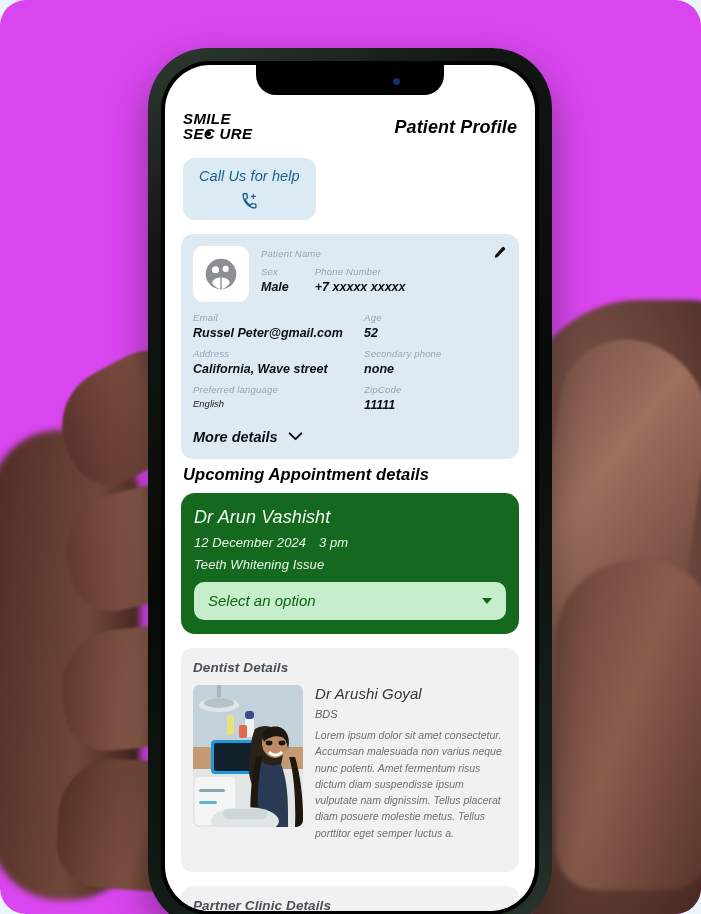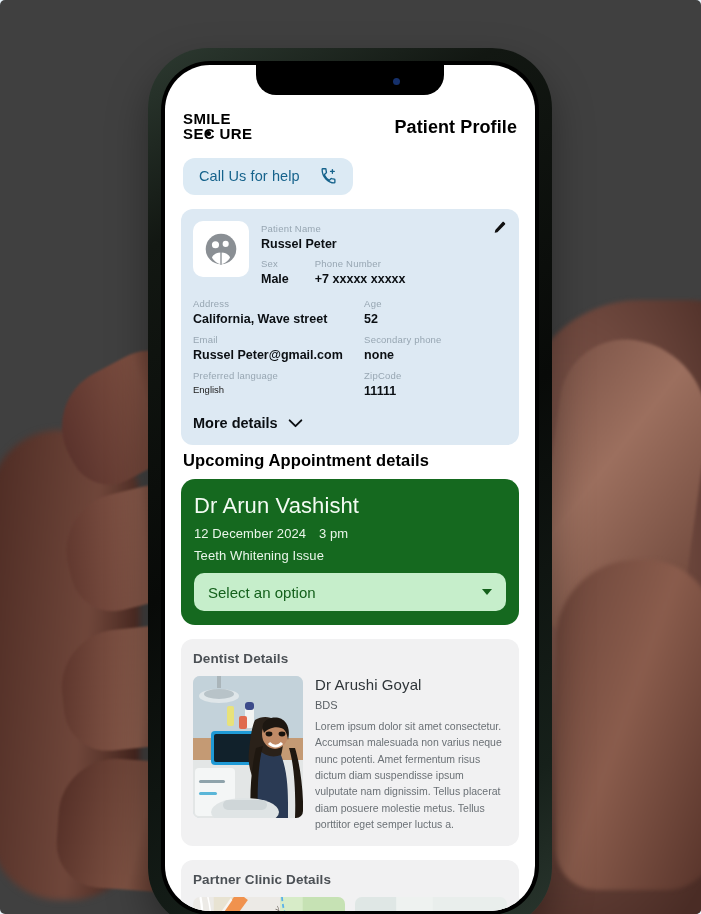--- a/index.html
+++ b/index.html
@@ -6,23 +6,24 @@
   html, body {
     width: 701px; height: 914px;
     overflow: hidden;
     font-family: "Liberation Sans", sans-serif;
   }
   body { position: relative; background: #e9f4fb; }
 
   
   .page-frame {
     position: absolute; inset: 0;
-    background: #404040;
-    border-radius: 5px;
-    overflow: hidden;
+    background: #d946ef;
+    border-radius: 26px;
+    overflow: hidden;
+    font-style: italic;
   }
 
   
   .hand { position: absolute; inset: 0; overflow: hidden; }
   .finger {
     position: absolute;
     border-radius: 50%;
     filter: blur(1.2px);
   }
   .palm-right {
@@ -165,26 +166,27 @@
     pointer-events: none;
   }
   .page-title {
     font-size: 18px; font-weight: 700; color: #000;
     letter-spacing: .1px;
     padding-top: 6px;
   }
 
   .call-btn {
     margin: 16px 4px 0 4px;
-    display: inline-flex; align-items: flex-start; gap: 20px;
+    display: inline-flex; align-items: center; gap: 9px;
     background: #dceaf4;
     border-radius: 12px;
     padding: 10px 16px;
     font-size: 14.5px; color: #16638c;
     letter-spacing: .1px;
+    flex-direction: column;
   }
 
   
   .patient-card {
     position: relative;
     margin: 14px 2px 0 2px;
     background: #dde9f3;
     border-radius: 12px;
     padding: 12px 31px 14px 12px;
   }
@@ -218,21 +220,21 @@
   }
 
   
   .appt {
     margin: 0 2px;
     background: #15691f;
     border-radius: 14px;
     padding: 14px 13px 14px 13px;
     color: #fff;
   }
-  .appt-doc { font-size: 22px; color: #f3fbf3; letter-spacing: .1px; }
+  .appt-doc { font-size: 18px; color: #f3fbf3; letter-spacing: .1px; }
   .appt-when { font-size: 13px; color: #eaf6ea; margin-top: 7px; letter-spacing: .1px; }
   .appt-when .time { margin-left: 9px; }
   .appt-issue { font-size: 13px; color: #eaf6ea; margin-top: 7px; letter-spacing: .1px; }
   .select {
     margin-top: 10px;
     background: #c6eecb;
     border-radius: 10px;
     height: 38px;
     display: flex; align-items: center; justify-content: space-between;
     padding: 0 14px;
@@ -243,21 +245,21 @@
     border-left: 5.5px solid transparent;
     border-right: 5.5px solid transparent;
     border-top: 6px solid #14601c;
   }
 
   
   .card-grey {
     margin: 14px 2px 0 2px;
     background: #f1f1f2;
     border-radius: 12px;
-    padding: 12px 12px 14px 12px;
+    padding: 12px 12px 31px 12px;
   }
   .card-grey-title {
     font-size: 13.5px; font-weight: 700; color: #4b5055;
     letter-spacing: .1px;
     margin-bottom: 10px;
   }
   .dent-row { display: flex; gap: 12px; }
   .dent-photo {
     width: 110px; height: 142px;
     border-radius: 7px;
@@ -348,43 +350,42 @@
                 <svg width="34" height="34" viewBox="0 0 40 40">
                   <circle cx="20" cy="20" r="18" fill="#8a8f94"></circle>
                   <circle cx="13.5" cy="15" r="4.2" fill="#fff"></circle>
                   <circle cx="25.5" cy="14" r="3.6" fill="#fff"></circle>
                   <path d="M20 24c-6 0-9.5 2.6-10.6 6.2A18 18 0 0 0 20 38a18 18 0 0 0 10.6-7.8C29.5 26.6 26 24 20 24z" fill="#fff"></path>
                   <path d="M20 23.4v15" stroke="#8a8f94" stroke-width="1.6"></path>
                 </svg>
               </div>
               <div class="pc-fields">
                 <div class="lbl">Patient Name</div>
-                <div class="val">Russel Peter</div>
                 <div class="pc-row2">
                   <div>
                     <div class="lbl">Sex</div>
                     <div class="val">Male</div>
                   </div>
                   <div>
                     <div class="lbl">Phone Number</div>
                     <div class="val">+7 xxxxx xxxxx</div>
                   </div>
                 </div>
               </div>
             </div>
 
             <div class="pc-grid">
               <div class="pc-col-l">
                 <div class="pc-blk">
+                  <div class="lbl">Email</div>
+                  <div class="val">Russel Peter@gmail.com</div>
+                </div>
+                <div class="pc-blk">
                   <div class="lbl">Address</div>
                   <div class="val">California, Wave street</div>
-                </div>
-                <div class="pc-blk">
-                  <div class="lbl">Email</div>
-                  <div class="val">Russel Peter@gmail.com</div>
                 </div>
                 <div class="pc-blk">
                   <div class="lbl">Preferred language</div>
                   <div class="val-light">English</div>
                 </div>
               </div>
               <div class="pc-col-r">
                 <div class="pc-blk">
                   <div class="lbl">Age</div>
                   <div class="val">52</div>

